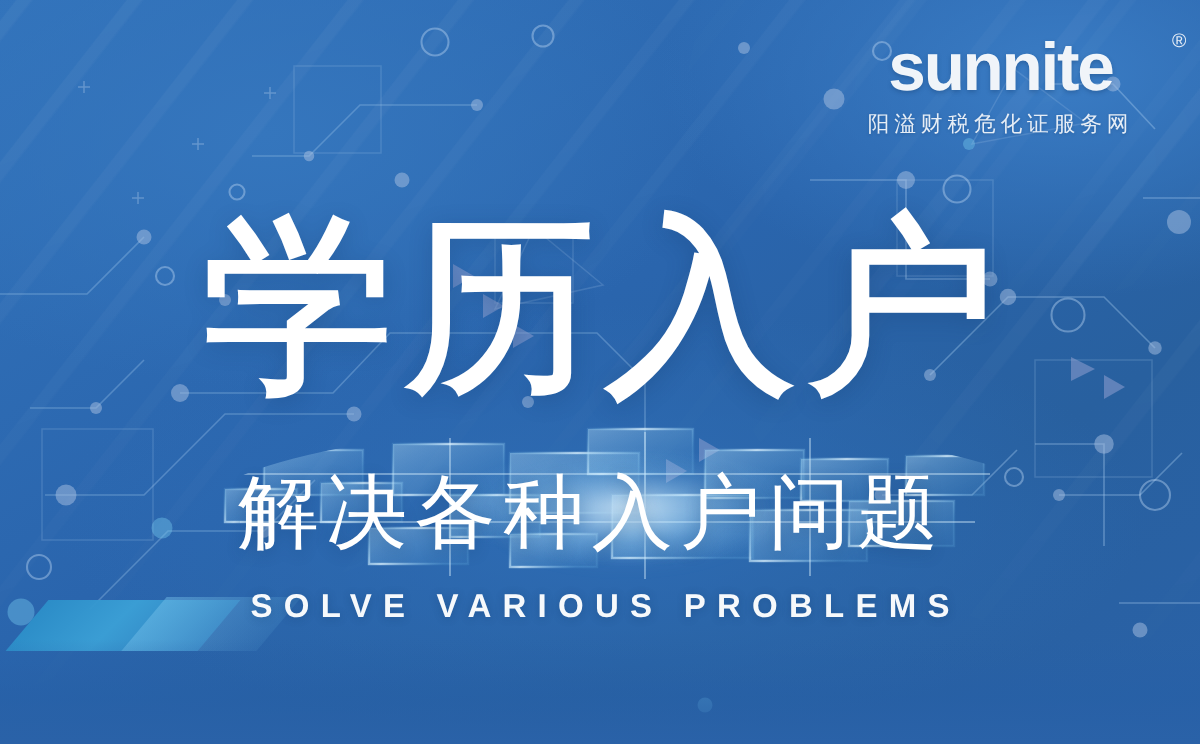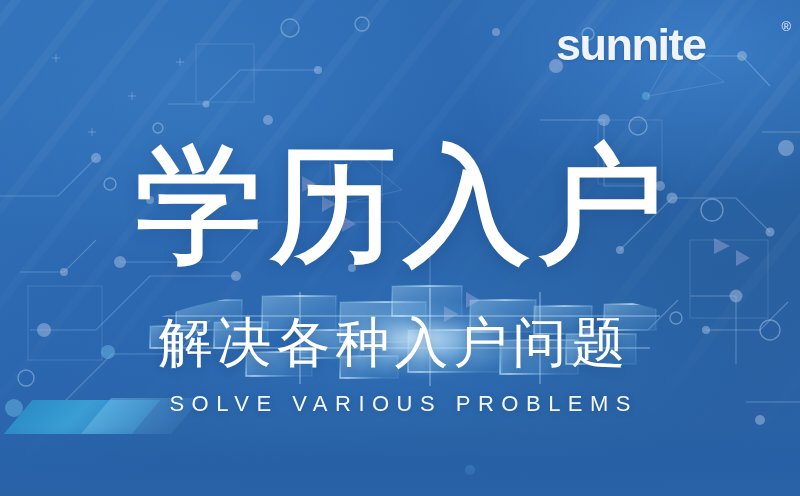--- a/index.html
+++ b/index.html
@@ -110,21 +110,21 @@
     height: 70px;
     background: linear-gradient(180deg, rgba(38,94,165,0) 0%, rgba(38,95,166,0.55) 55%, #2a62a8 100%);
   }
 
   
   .logo {
     position: absolute;
     right: 22px;
     top: 22px;
     width: 222px;
-    text-align: left;
+    text-align: center;
     z-index: 6;
   }
   .logo-mark {
     position: relative;
     display: block;
     font-size: 45px;
     line-height: 46px;
     font-weight: 700;
     letter-spacing: -1.5px;
     color: rgba(255,255,255,0.93);
@@ -187,21 +187,21 @@
     text-indent: 5px;
     text-shadow: 0 2px 10px rgba(16,52,100,0.3);
   }
   .tagline {
     position: absolute;
     left: 0;
     right: 0;
     top: 391px;
     font-size: 22px;
     line-height: 26px;
-    font-weight: 400;
+    font-weight: 700;
     color: rgba(255,255,255,0.96);
     letter-spacing: 7.5px;
     text-indent: 7.5px;
     text-shadow: 0 1px 6px rgba(16,52,100,0.3);
   }
 </style>
 </head>
 <body>
 
 <div class="banner">
@@ -358,20 +358,21 @@
   </svg>
 
   <div class="bg-glow-core"></div>
   <div class="para"></div>
   <div class="para-2"></div>
   <div class="bg-bottom"></div>
 
   <div class="logo">
     <span class="logo-mark">sunnite</span>
     <span class="logo-reg">®</span>
+    <span class="logo-sub">阳溢财税危化证服务网</span>
   </div>
 
   <div class="content">
     <div class="headline">学历入户</div>
     <div class="subhead">解决各种入户问题</div>
     <div class="tagline">SOLVE VARIOUS PROBLEMS</div>
   </div>
 
 </div>
 

